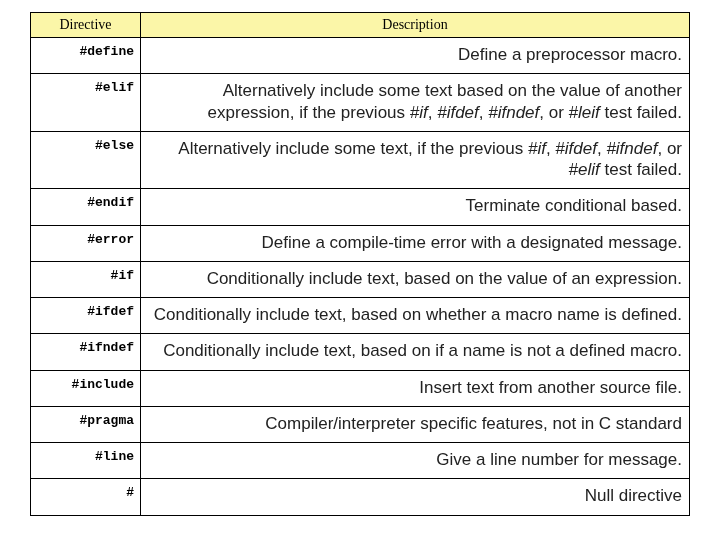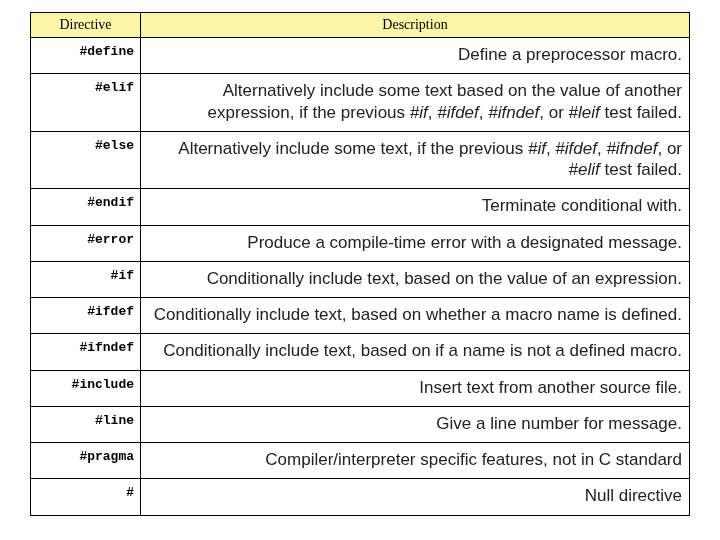--- a/index.html
+++ b/index.html
@@ -79,49 +79,49 @@
       <tr>
         <td class="dir">#elif</td>
         <td class="desc">Alternatively include some text based on the value of another expression, if the previous <i>#if</i>, <i>#ifdef</i>, <i>#ifndef</i>, or <i>#leif</i> test failed.</td>
       </tr>
       <tr>
         <td class="dir">#else</td>
         <td class="desc">Alternatively include some text, if the previous <i>#if</i>, <i>#ifdef</i>, <i>#ifndef</i>, or <i>#elif</i> test failed.</td>
       </tr>
       <tr>
         <td class="dir">#endif</td>
-        <td class="desc">Terminate conditional with.</td>
+        <td class="desc">Terminate conditional based.</td>
       </tr>
       <tr>
         <td class="dir">#error</td>
-        <td class="desc">Produce a compile-time error with a designated message.</td>
+        <td class="desc">Define a compile-time error with a designated message.</td>
       </tr>
       <tr>
         <td class="dir">#if</td>
         <td class="desc">Conditionally include text, based on the value of an expression.</td>
       </tr>
       <tr>
         <td class="dir">#ifdef</td>
         <td class="desc">Conditionally include text, based on whether a macro name is defined.</td>
       </tr>
       <tr>
         <td class="dir">#ifndef</td>
         <td class="desc">Conditionally include text, based on if a name is not a defined macro.</td>
       </tr>
       <tr>
         <td class="dir">#include</td>
         <td class="desc">Insert text from another source file.</td>
       </tr>
       <tr>
+        <td class="dir">#pragma</td>
+        <td class="desc">Compiler/interpreter specific features, not in C standard</td>
+      </tr>
+      <tr>
         <td class="dir">#line</td>
         <td class="desc">Give a line number for message.</td>
-      </tr>
-      <tr>
-        <td class="dir">#pragma</td>
-        <td class="desc">Compiler/interpreter specific features, not in C standard</td>
       </tr>
       <tr>
         <td class="dir">#</td>
         <td class="desc">Null directive</td>
       </tr>
     </tbody>
   </table>
 
 </div>
 

